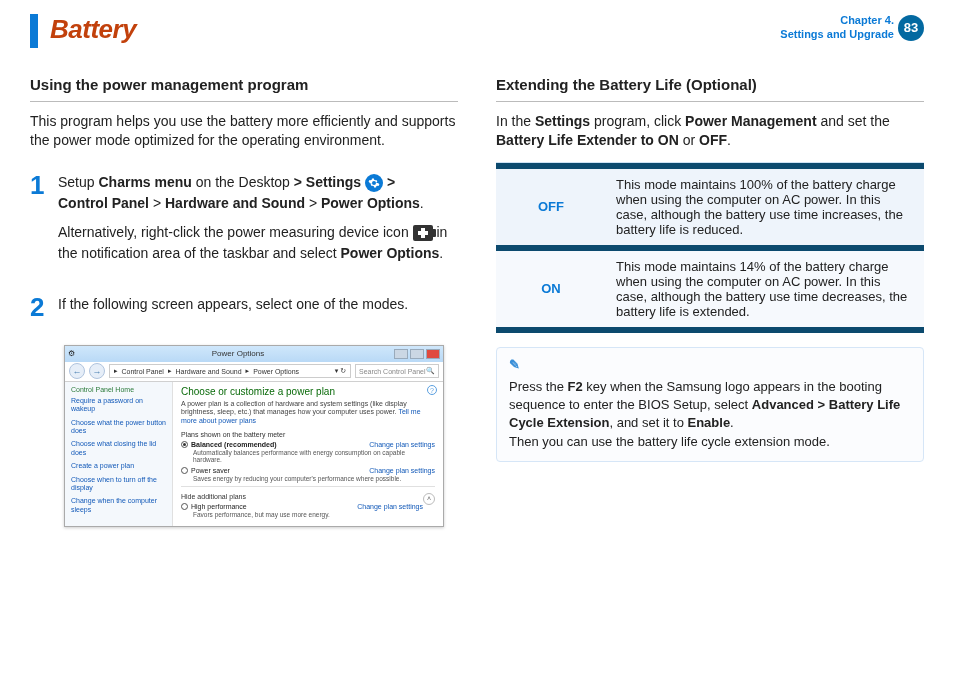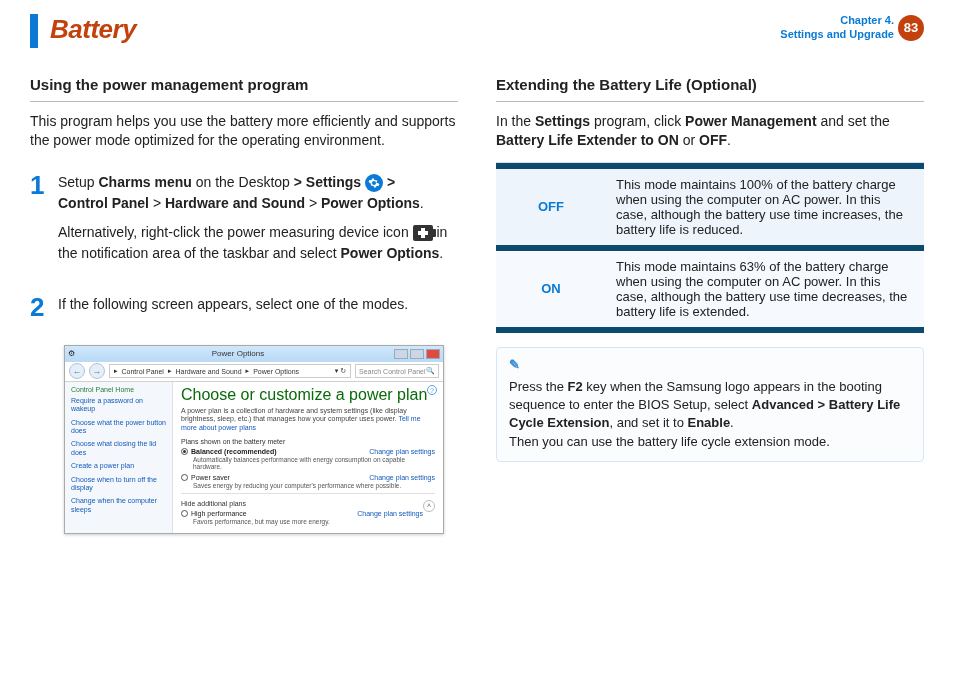--- a/index.html
+++ b/index.html
@@ -2,21 +2,21 @@
 <html><head>
 <meta charset="utf-8">
 <style>
   * { box-sizing: border-box; margin: 0; padding: 0; }
   html, body { width: 954px; height: 677px; font-family: "Segoe UI", Arial, sans-serif; color: #222; background: #fff; }
   .page { position: relative; width: 954px; height: 677px; padding: 14px 30px 20px 30px; }
   .header { display: flex; align-items: flex-start; justify-content: space-between; border-left: 8px solid #0b7ad6; padding-left: 12px; height: 34px; }
   .title { font-size: 26px; font-weight: 700; font-style: italic; color: #c2410c; letter-spacing: -0.5px; }
   .hdr-right { display: flex; align-items: center; gap: 4px; }
   .chapter { text-align: right; font-size: 11px; font-weight: 700; color: #0b7ad6; line-height: 1.25; }
-  .pagebadge { width: 26px; height: 26px; border-radius: 50%; background: #c2410c; color: #fff; font-size: 13px; font-weight: 700; display: flex; align-items: center; justify-content: center; }
+  .pagebadge { width: 26px; height: 26px; border-radius: 50%; background: #0369a1; color: #fff; font-size: 13px; font-weight: 700; display: flex; align-items: center; justify-content: center; }
   .columns { display: flex; gap: 38px; margin-top: 28px; }
   .col { flex: 1 1 50%; }
   .section-h { font-size: 15px; font-weight: 700; border-bottom: 1px solid #bbb; padding-bottom: 8px; margin-bottom: 10px; }
   .para { font-size: 14px; line-height: 1.35; margin-bottom: 22px; }
   .step { display: flex; gap: 10px; margin-bottom: 22px; }
   .stepnum { font-size: 26px; font-weight: 700; color: #0b7ad6; line-height: 1; min-width: 18px; }
   .stepbody { font-size: 14px; line-height: 1.5; }
   .stepbody p { margin-bottom: 8px; }
   b { font-weight: 700; }
   .inline-icon { display: inline-flex; vertical-align: middle; width: 18px; height: 18px; border-radius: 50%; background: #0b7ad6; align-items: center; justify-content: center; }
@@ -34,21 +34,21 @@
   .ws-nav { display: flex; align-items: center; gap: 4px; height: 20px; border-bottom: 1px solid #d0d0d0; padding: 0 4px; }
   .ws-arrow { width: 16px; height: 16px; border-radius: 50%; background: #e6eef8; border: 1px solid #b0c4de; display: flex; align-items: center; justify-content: center; color: #4a7fb0; font-size: 9px; }
   .ws-crumb { flex: 1; display: flex; align-items: center; gap: 4px; border: 1px solid #ccc; height: 14px; padding: 0 4px; font-size: 7px; color: #333; }
   .ws-search { width: 84px; border: 1px solid #ccc; height: 14px; font-size: 7px; color: #888; padding: 0 3px; display: flex; align-items: center; justify-content: space-between; }
   .ws-body { display: flex; min-height: 144px; }
   .ws-side { width: 108px; background: #f4f8fc; border-right: 1px solid #e0e0e0; padding: 4px 6px; font-size: 7px; color: #1259b8; }
   .ws-side .home { color: #2a5; color: #2a7a3a; margin-bottom: 4px; }
   .ws-side a { display: block; color: #1259b8; margin-bottom: 5px; line-height: 1.2; cursor: default; }
   .ws-main { flex: 1; padding: 4px 8px; position: relative; }
   .ws-help { position: absolute; top: 3px; right: 6px; width: 10px; height: 10px; border-radius: 50%; border: 1px solid #5a9fe0; color: #5a9fe0; font-size: 7px; text-align: center; line-height: 9px; }
-  .ws-h1 { color: #0a6a0a; font-size: 16px; margin-bottom: 3px; }
+  .ws-h1 { color: #0a6a0a; font-size: 10px; margin-bottom: 3px; }
   .ws-desc { font-size: 7px; color: #444; line-height: 1.2; }
   .ws-link { color: #1259b8; }
   .ws-sub { font-size: 7px; margin: 6px 0 3px; color: #333; }
   .plan { display: flex; justify-content: space-between; align-items: center; font-size: 7px; margin: 1px 0; }
   .plan .lbl { display: flex; align-items: center; gap: 3px; }
   .plan .radio { width: 7px; height: 7px; border: 1px solid #555; border-radius: 50%; display: inline-block; }
   .plan .radio.sel::after { content: ""; display: block; width: 3px; height: 3px; background: #333; border-radius: 50%; margin: 1px; }
   .plan .chg { color: #1259b8; }
   .plan-d { font-size: 6.5px; color: #555; margin: 0 0 4px 12px; }
   .ws-hr { border-top: 1px solid #e0e0e0; margin: 4px 0; }
@@ -196,21 +196,21 @@
               <td colspan="2"></td>
             </tr>
           </thead>
         <tbody>
           <tr>
             <td class="mlabel">OFF</td>
             <td>This mode maintains 100% of the battery charge when using the computer on AC power. In this case, although the battery use time increases, the battery life is reduced.</td>
           </tr>
           <tr>
             <td class="mlabel">ON</td>
-            <td>This mode maintains 63% of the battery charge when using the computer on AC power. In this case, although the battery use time decreases, the battery life is extended.</td>
+            <td>This mode maintains 14% of the battery charge when using the computer on AC power. In this case, although the battery use time decreases, the battery life is extended.</td>
           </tr>
         </tbody>
       </table>
 
       <div class="notebox">
         <div class="nb-title">
           <span class="nb-icon">✎</span>
         </div>
         <div>
           <span>Press the </span><b>F2</b><span> key when the Samsung logo appears in the booting sequence to enter the BIOS Setup, select </span><b>Advanced &gt; Battery Life Cycle Extension</b><span>, and set it to </span><b>Enable</b><span>.</span><br>

